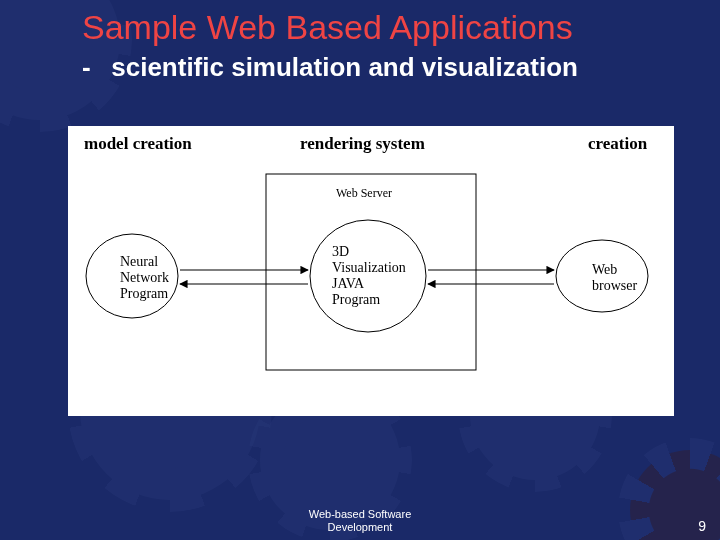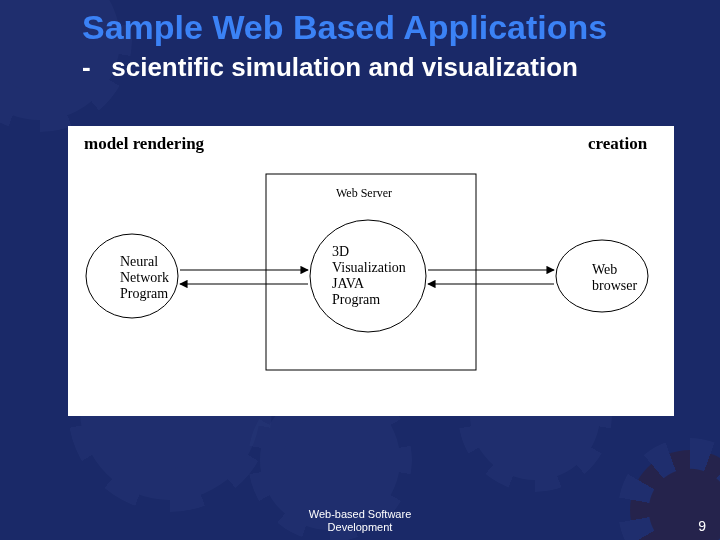--- a/index.html
+++ b/index.html
@@ -29,23 +29,23 @@
   }
   .g1 { width: 160px; height: 160px; top: -40px; left: -40px; }
   .g2 { width: 120px; height: 120px; bottom: -30px; right: -30px; background:#3a1a1a; }
   .g3 { width: 180px; height: 180px; bottom: 40px; left: 80px; }
   .g4 { width: 140px; height: 140px; bottom: 10px; left: 260px; }
   .g5 { width: 130px; height: 130px; bottom: 60px; right: 120px; }
   .title {
     position: absolute;
     top: 8px;
     left: 82px;
-    color: #3b82f6;
+    color: #ef4444;
     font-size: 34px;
-    font-weight: bold;
+    font-weight: normal;
   }
   .subtitle-row {
     position: absolute;
     top: 52px;
     left: 82px;
     color: #fff;
     font-size: 26px;
     font-weight: bold;
   }
   .subtitle-row .dash { display:inline-block; width: 22px; }
@@ -115,21 +115,22 @@
 <div class="gear g5"></div>
 <div class="gear g2"></div>
 
 <div class="title">Sample Web Based Applications</div>
 <div class="subtitle-row">
   <span class="dash">-</span>
   <span>scientific simulation and visualization</span>
 </div>
 
 <div class="diagram">
-  <div class="col-head h1">model rendering</div>
+  <div class="col-head h1">model creation</div>
+  <div class="col-head h2">rendering system</div>
   <div class="col-head h3">creation</div>
   <div class="wslabel">Web Server</div>
 
   <svg width="606" height="290">
     <defs>
       <marker id="ar" viewBox="0 0 10 10" refX="9" refY="5" markerWidth="7" markerHeight="7" orient="auto-start-reverse">
         <path d="M 0 0 L 10 5 L 0 10 z" fill="#000"></path>
       </marker>
     </defs>
 

